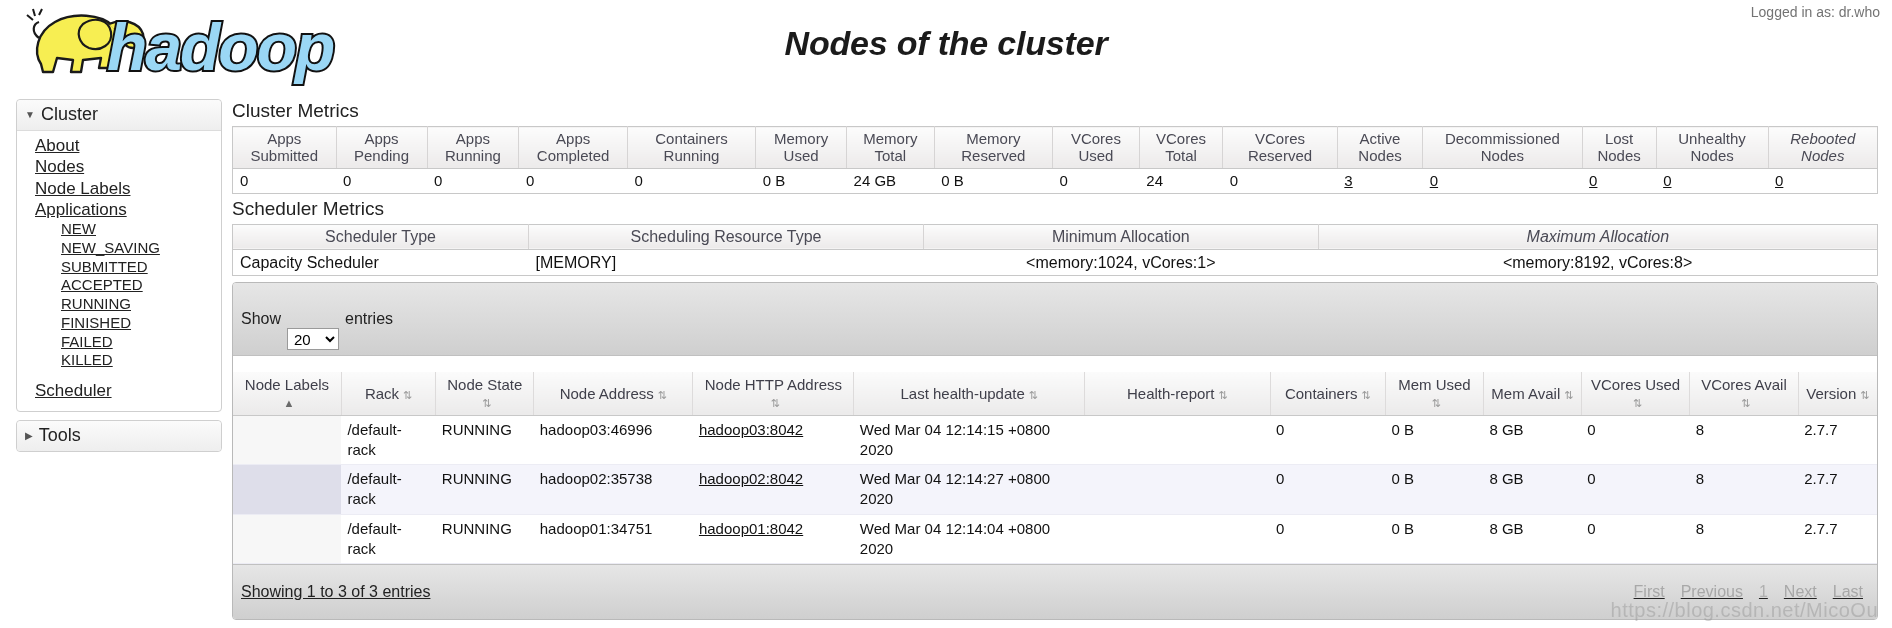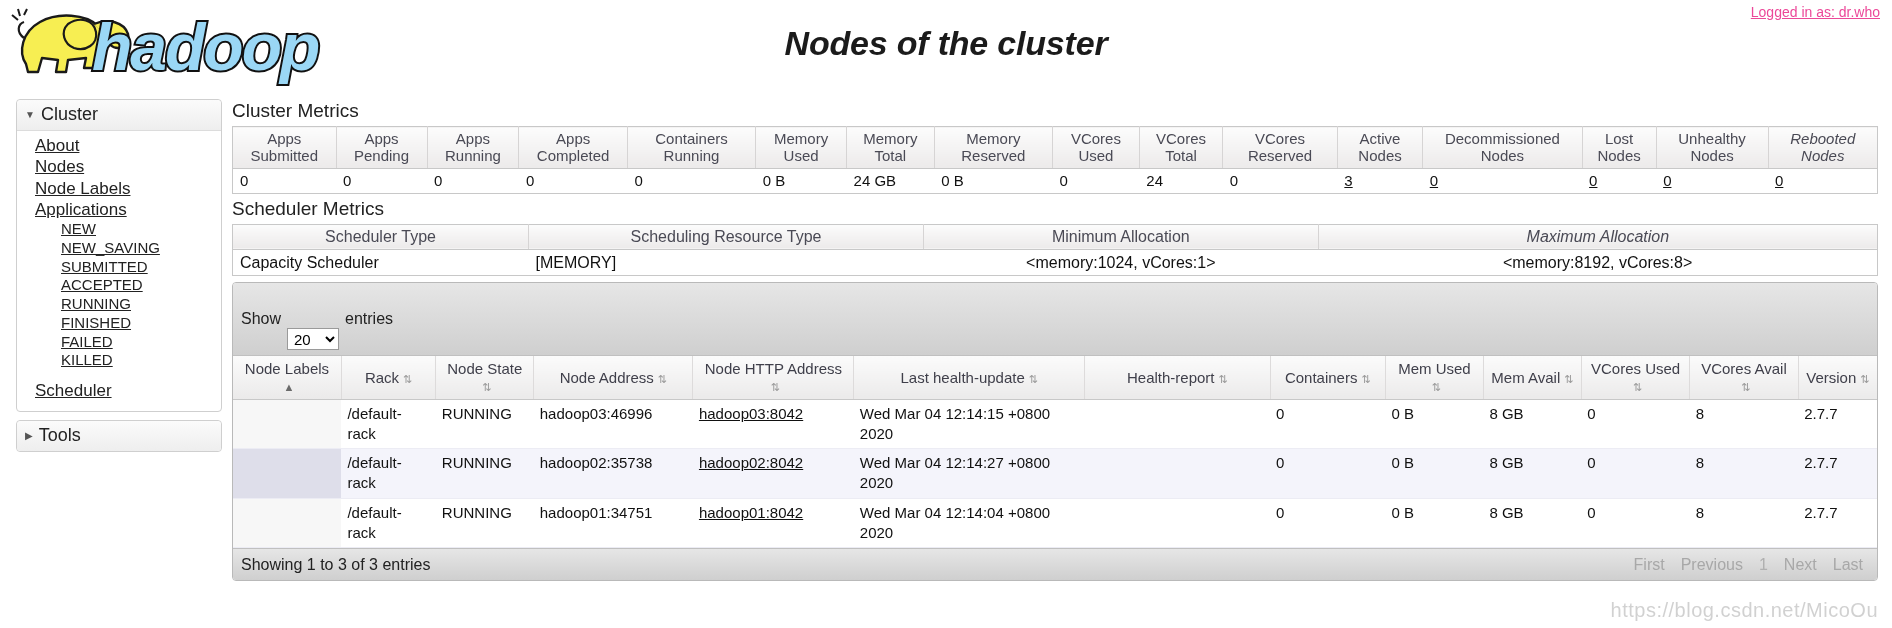--- a/index.html
+++ b/index.html
@@ -9,34 +9,34 @@
     width: 1892px; height: 628px;
     background: #ffffff;
     font-family: "Liberation Sans", sans-serif;
     overflow: hidden;
   }
   body { position: relative; }
 
   
   .topbar { position: relative; height: 96px; }
   .logo-wrap {
-    position: absolute; left: 8px; top: 2px;
+    position: absolute; left: 23px; top: 2px;
     width: 372px; height: 88px;
   }
   .logo-svg { display: block; }
   .page-title {
     position: absolute; left: 0; right: 0; top: 24px;
     text-align: center;
     font-size: 34px; font-weight: bold; color: #1b1b1b;
     letter-spacing: -0.2px;
     font-style: italic;
   }
   .logged-in {
     position: absolute; right: 12px; top: 4px;
-    font-size: 14px; color: #ec4899; text-decoration: underline;
+    font-size: 14px; color: #737373;
   }
 
   
   .body-wrap { display: flex; align-items: flex-start; padding: 0 0 0 0; }
 
   
   .sidebar { width: 222px; flex: 0 0 222px; padding-left: 16px; padding-top: 3px; }
   .panel {
     border: 1px solid #cfcfcf;
     border-radius: 4px;
@@ -132,21 +132,21 @@
   .dt-filter { display: flex; align-items: center; gap: 6px; }
   .dt-input {
     width: 210px; height: 22px;
     border: 1px solid #9a9a9a;
     background: #fff;
     font-family: "Liberation Sans", sans-serif;
     font-size: 14px;
     padding: 0 4px;
   }
 
-  table.nodes { width: 100%; border-collapse: collapse; background: #7f1d1d; table-layout: fixed; }
+  table.nodes { width: 100%; border-collapse: collapse; background: #7f1d1d; table-layout: fixed; margin-top: 16px; }
   table.nodes th {
     background: linear-gradient(#fbfbfb, #ebeaea);
     border-right: 1px solid #dddbdb;
     border-bottom: 1px solid #c8c8c8;
     font-weight: normal;
     font-size: 15px; color: #3f3f4a;
     padding: 4px 6px;
     vertical-align: middle;
     line-height: 1.15;
     position: relative;
@@ -171,24 +171,25 @@
     word-wrap: break-word;
   }
   tr.odd td { background: #ffffff; }
   tr.even td { background: #f4f4fb; }
   td.labelcell { background: #f7f7f7 !important; }
   tr.even td.labelcell { background: #dedeea !important; }
 
   .dt-footer {
     background: linear-gradient(#e6e6e6, #cfcfcf);
     border-top: 1px solid #c0c0c0;
-    padding: 6px 8px;
+    padding: 18px 8px;
     display: flex; align-items: center; justify-content: space-between;
     font-size: 16px; color: #222;
     min-height: 32px;
+    text-decoration: underline;
   }
   .pager { display: flex; align-items: center; gap: 4px; }
   .pg {
     color: #a8a8a8;
     padding: 0 6px;
     cursor: default;
     font-size: 16px;
   }
   .pg.num { color: #b0b0b0; }
 

